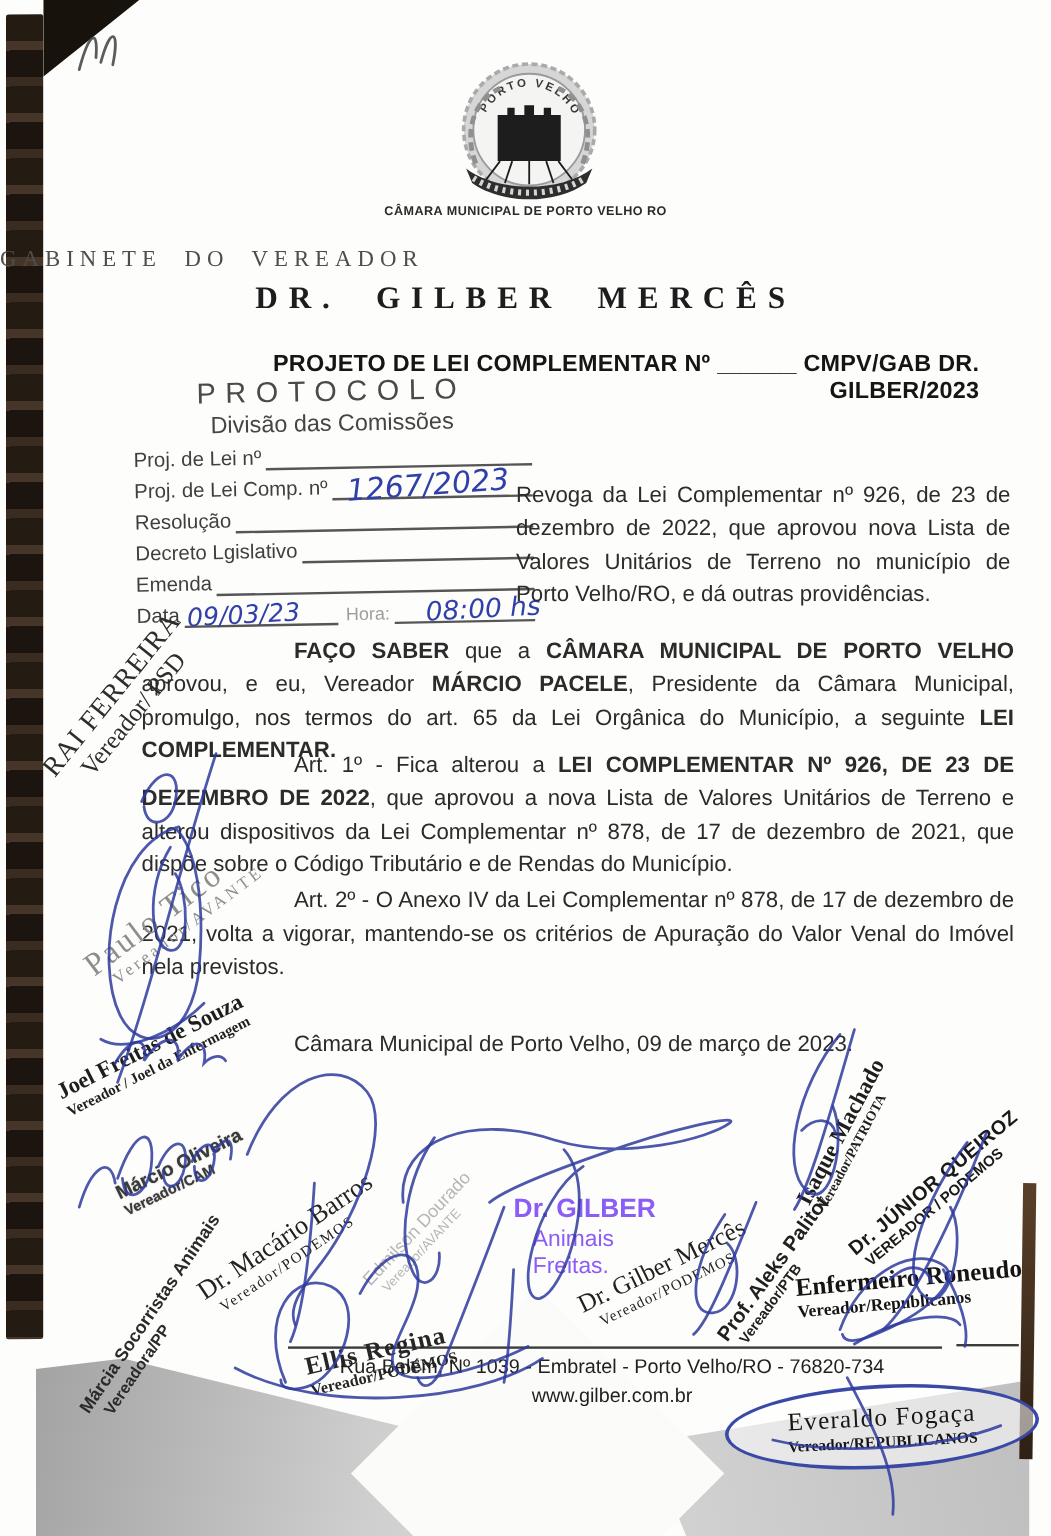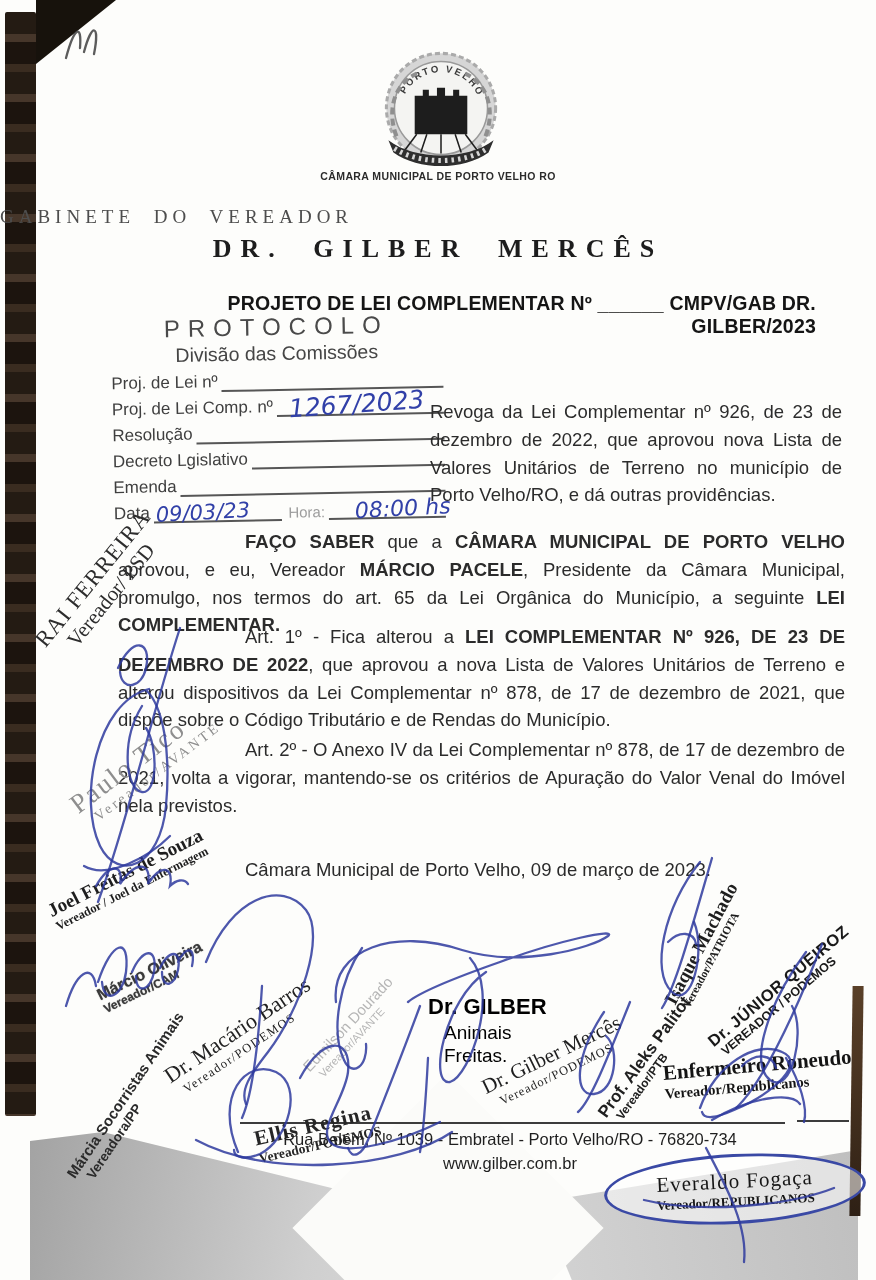--- a/index.html
+++ b/index.html
@@ -37,21 +37,21 @@
   #pv-comp{position:absolute;left:12px;bottom:-5px;font-size:25px;transform:rotate(-3deg);}
   #pv-date{position:absolute;left:2px;bottom:-4px;font-size:21px;transform:rotate(-2deg);}
   #pv-hora{position:absolute;left:26px;bottom:-4px;font-size:22px;transform:rotate(-2deg);}
   .pr-ghost{color:#9d9d9d;font-size:15px;margin-left:6px;}
   
   #ementa{left:430px;top:398px;width:412px;font-size:18.5px;line-height:1.5;text-align:justify;color:#2c2c2c;}
   .law-p{left:118px;width:727px;font-size:18.5px;line-height:1.5;text-align:justify;text-indent:127px;color:#2b2b2b;}
   .b{font-weight:bold;}
   #p1{top:528px;} #p2{top:623px;} #p3{top:736px;} #p4{top:821px;} #dateline{top:856px;text-align:left;}
   
-  #signer{left:428px;top:993px;color:#000000;line-height:1.25;}
+  #signer{left:428px;top:993px;color:#8b5cf6;line-height:1.25;}
   #signer .nm{font-size:22px;font-weight:bold;}
   #signer .rl,#signer .pt2{font-size:19px;margin-left:16px;}
   
   .stamp{position:absolute;transform-origin:0 0;white-space:nowrap;line-height:1.12;}
   .stamp span{display:block;}
   #st-rai{left:30px;top:636px;transform:rotate(-51deg);font-family:"Liberation Serif",serif;color:#2d2d2d;}
   #st-rai .l1{font-size:23px;letter-spacing:1px;} #st-rai .l2{font-size:21px;padding-left:20px;}
   #st-paulo{left:64px;top:795px;transform:rotate(-37deg);font-family:"Liberation Serif",serif;color:#8e8e8e;}
   #st-paulo .l1{font-size:27px;letter-spacing:2px;} #st-paulo .l2{font-size:14px;letter-spacing:3px;padding-left:12px;}
   #st-joel{left:44px;top:902px;transform:rotate(-27deg);font-family:"Liberation Serif",serif;font-weight:bold;color:#1e1e1e;}

